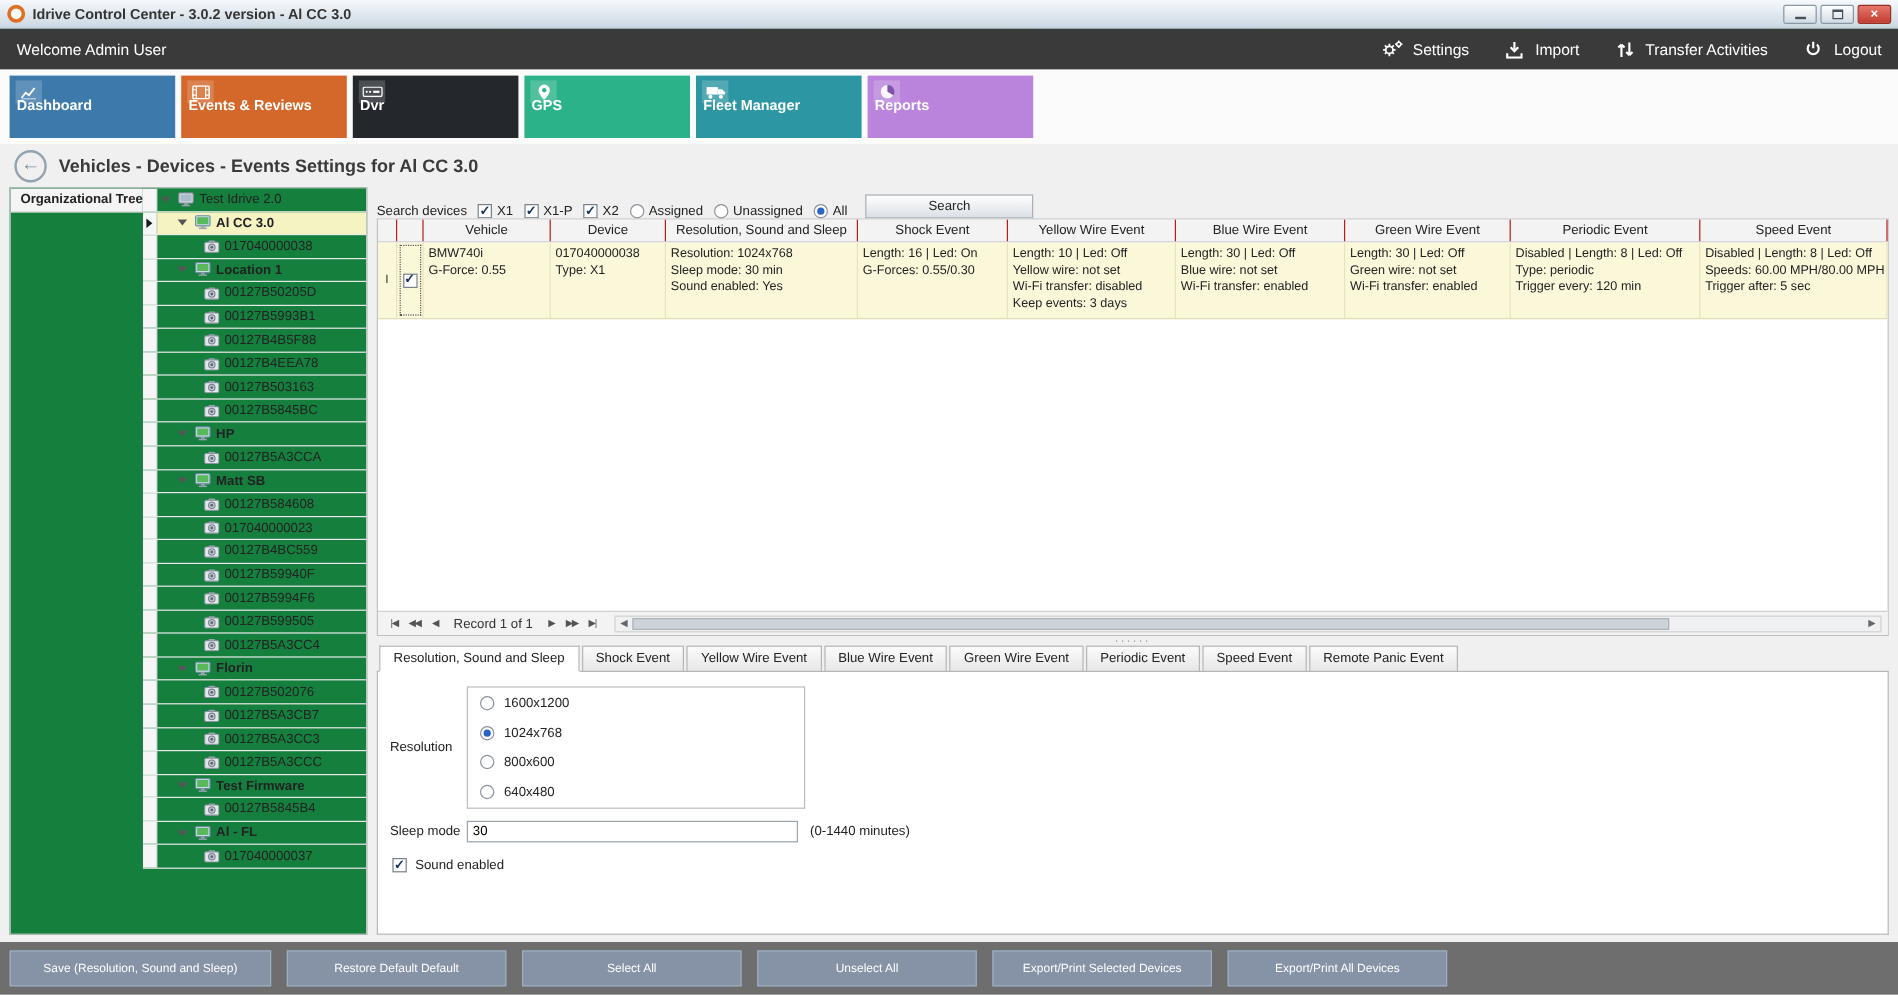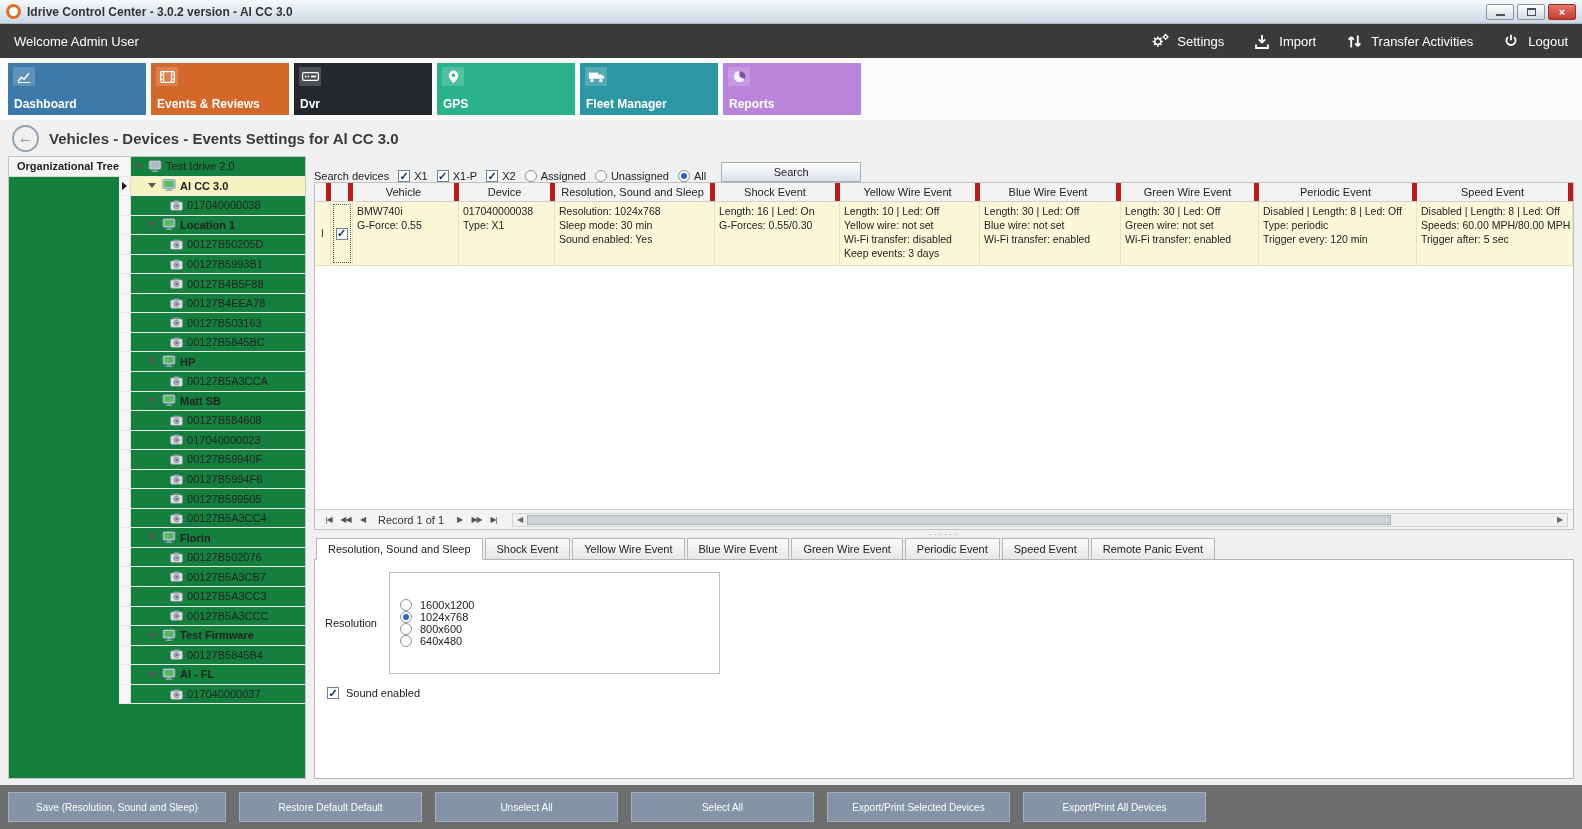--- a/index.html
+++ b/index.html
@@ -21,21 +21,21 @@
   .topbar { height:34px; background:#3a3a3a; display:flex; align-items:center; padding:0 14px; color:#fff; }
   .welcome { font-size:13px; }
   .tb-actions { margin-left:auto; display:flex; gap:28px; align-items:center; }
   .tb-action { display:flex; align-items:center; gap:7px; font-size:13px; }
   .tb-ico { display:inline-flex; width:20px; height:16px; align-items:center; justify-content:center; }
 
   
   .tiles { background:#fbfbfb; height:62px; padding:5px 8px; display:flex; gap:5px; }
   .tile { width:138px; position:relative; padding:4px 5px; color:#fff; }
   .tile-ico { width:22px; height:19px; display:flex; align-items:center; justify-content:center; background:rgba(255,255,255,0.18); }
-  .tile-label { position:absolute; left:6px; bottom:4px; font-size:12px; font-weight:bold; white-space:nowrap; }
+  .tile-label { position:absolute; left:6px; bottom:20px; font-size:12px; font-weight:bold; white-space:nowrap; }
 
   
   .breadcrumb { height:36px; display:flex; align-items:center; gap:10px; padding:0 12px; }
   .back-btn { width:27px; height:27px; border-radius:50%; border:2px solid #93a2b0; color:#7e8f9e; display:flex; align-items:center; justify-content:center; font-size:16px; font-weight:bold; background:transparent; }
   .bc-title { font-size:15px; font-weight:bold; color:#3a3a3a; }
 
   
   .main { flex:1; min-height:0; display:flex; gap:8px; padding:0 8px 6px 8px; }
 
   
@@ -58,21 +58,21 @@
   .search-row { height:26px; flex:none; display:flex; align-items:flex-end; gap:9px; font-size:11px; }
   .opt-item { display:flex; align-items:center; gap:4px; }
   .cb { width:12px; height:12px; border:1px solid #76808a; background:#fff; display:inline-flex; align-items:center; justify-content:center; font-size:11px; font-weight:bold; color:#14315e; line-height:1; flex:none; }
   .rd { width:12px; height:12px; border:1px solid #8a929c; border-radius:50%; background:#fff; position:relative; flex:none; }
   .rd.on::after { content:""; position:absolute; left:2px; top:2px; width:6px; height:6px; border-radius:50%; background:#2a64c0; }
   .search-btn { width:140px; height:20px; border:1px solid #a8b0ba; background:linear-gradient(#fefefe,#dce1e7); display:flex; align-items:center; justify-content:center; margin-left:6px; font-size:11px; }
 
   
   .grid-wrap { height:348px; flex:none; border:1px solid #c0c0c0; background:#fff; display:flex; flex-direction:column; }
   .grid-header { display:flex; height:19px; flex:none; background:#f3f3f3; border-bottom:1px solid #cfcfcf; }
-  .gh-cell { border-right:5px solid #b91c1c; font-size:11px; display:flex; align-items:center; justify-content:center; overflow:hidden; white-space:nowrap; flex:none; }
+  .gh-cell { border-right:1px solid #b91c1c; font-size:11px; display:flex; align-items:center; justify-content:center; overflow:hidden; white-space:nowrap; flex:none; }
   .grid-body { flex:1; overflow:hidden; }
   .grid-row { display:flex; height:64px; background:#fbf8da; border-bottom:1px solid #e0ddb8; }
   .gr-cell { border-right:1px solid #e7e3bd; font-size:10.5px; line-height:1.32; padding:3px 4px; overflow:hidden; white-space:nowrap; flex:none; }
   .gr-ind { display:flex; align-items:center; justify-content:center; font-size:10px; color:#333; padding:0; }
   .gr-check { display:flex; align-items:center; justify-content:center; outline:1px dotted #555; outline-offset:-3px; padding:0; }
   .pager { height:20px; flex:none; background:#f3f3f3; border-top:1px solid #cfcfcf; display:flex; align-items:center; padding:0 5px; }
   .vcr { min-width:17px; height:15px; display:flex; align-items:center; justify-content:center; font-size:8px; color:#555; letter-spacing:-1px; }
   .rec-text { margin:0 7px; font-size:11px; color:#333; white-space:nowrap; }
   .h-scroll { flex:1; height:14px; margin-left:10px; display:flex; align-items:center; background:#eef0f2; border:1px solid #d2d2d2; }
   .scroll-arrow { width:14px; font-size:8px; color:#666; display:flex; align-items:center; justify-content:center; flex:none; }
@@ -80,21 +80,21 @@
 
   .splitter { height:8px; flex:none; display:flex; align-items:center; justify-content:center; color:#909090; font-size:9px; letter-spacing:2px; line-height:4px; }
 
   
   .tabs { display:flex; height:22px; flex:none; padding-left:2px; border-bottom:1px solid #b6b6b6; }
   .tab { padding:0 11px; display:flex; align-items:center; font-size:11px; border:1px solid #b6b6b6; border-bottom:1px solid #b6b6b6; margin:0 2px -1px 0; background:linear-gradient(#fbfbfb,#e7e7e7); white-space:nowrap; }
   .tab.active { background:#fff; border-bottom:1px solid #fff; }
   .detail { flex:1; min-height:0; background:#fff; border:1px solid #b6b6b6; border-top:none; padding:12px 0 0 10px; }
   .res-row { display:flex; align-items:center; }
   .res-label { width:64px; font-size:11px; flex:none; }
-  .res-box { width:331px; height:102px; border:1px solid #bcbcbc; padding:7px 10px; display:flex; flex-direction:column; justify-content:center; }
+  .res-box { width:282px; height:102px; border:1px solid #bcbcbc; padding:7px 10px; display:flex; flex-direction:column; justify-content:space-between; }
   .res-opt { display:flex; align-items:center; gap:8px; font-size:11px; }
   .sleep-row { display:flex; align-items:center; margin-top:10px; font-size:11px; }
   .sleep-label { width:64px; flex:none; }
   .sleep-input { width:276px; height:18px; border:1px solid #9aa2ac; font-size:11px; padding:0 4px; font-family:"Liberation Sans",sans-serif; background:#fff; }
   .sleep-hint { margin-left:10px; }
   .sound-row { display:flex; align-items:center; gap:7px; margin-top:13px; font-size:11px; padding-left:2px; }
 
   
   .footer { height:44px; flex:none; background:#6e6e6e; display:flex; align-items:center; padding:0 8px; gap:13px; }
   .f-btn { height:30px; width:183px; background:#8692a6; border:1px solid #9db0c2; color:#fff; font-size:10px; display:flex; align-items:center; justify-content:center; text-align:center; white-space:nowrap; }
@@ -456,20 +456,34 @@
             <div class="tree-cell lvl2">
               <span class="t-ico">
                 <svg width="13" height="11" viewBox="0 0 13 11">
                   <rect x="3.8" y="0.5" width="5.4" height="2" rx="0.6" fill="#98a2ac"></rect>
                   <rect x="0.6" y="1.9" width="11.8" height="8.4" rx="1.2" fill="#e3e7eb" stroke="#8a949e" stroke-width="0.9"></rect>
                   <circle cx="6.5" cy="6" r="2.7" fill="#c2cad2" stroke="#77818b" stroke-width="0.9"></circle>
                   <circle cx="6.5" cy="6" r="1.2" fill="#5d6771"></circle>
                 </svg>
               </span>
               <span class="t-label">017040000023</span>
+            </div>
+          </div>
+          <div class="tree-row">
+            <div class="tree-ind"></div>
+            <div class="tree-cell lvl2">
+              <span class="t-ico">
+                <svg width="13" height="11" viewBox="0 0 13 11">
+                  <rect x="3.8" y="0.5" width="5.4" height="2" rx="0.6" fill="#98a2ac"></rect>
+                  <rect x="0.6" y="1.9" width="11.8" height="8.4" rx="1.2" fill="#e3e7eb" stroke="#8a949e" stroke-width="0.9"></rect>
+                  <circle cx="6.5" cy="6" r="2.7" fill="#c2cad2" stroke="#77818b" stroke-width="0.9"></circle>
+                  <circle cx="6.5" cy="6" r="1.2" fill="#5d6771"></circle>
+                </svg>
+              </span>
+              <span class="t-label">00127B4BC559</span>
             </div>
           </div>
           <div class="tree-row">
             <div class="tree-ind"></div>
             <div class="tree-cell lvl2">
               <span class="t-ico">
                 <svg width="13" height="11" viewBox="0 0 13 11">
                   <rect x="3.8" y="0.5" width="5.4" height="2" rx="0.6" fill="#98a2ac"></rect>
                   <rect x="0.6" y="1.9" width="11.8" height="8.4" rx="1.2" fill="#e3e7eb" stroke="#8a949e" stroke-width="0.9"></rect>
                   <circle cx="6.5" cy="6" r="2.7" fill="#c2cad2" stroke="#77818b" stroke-width="0.9"></circle>
@@ -799,31 +813,36 @@
               <div class="res-opt">
                 <span class="rd"></span>
                 <span>800x600</span>
               </div>
               <div class="res-opt">
                 <span class="rd"></span>
                 <span>640x480</span>
               </div>
             </div>
         </div>
+        <div class="sleep-row">
+          <span class="sleep-label">Sleep mode</span>
+          <input class="sleep-input" value="30" style="">
+          <span class="sleep-hint">(0-1440 minutes)</span>
+        </div>
         <div class="sound-row">
           <span class="cb">✓</span>
           <span>Sound enabled</span>
         </div>
       </div>
 
     </div>
   </div>
 
   <div class="footer">
       <div class="f-btn">Save (Resolution, Sound and Sleep)</div>
       <div class="f-btn">Restore Default Default</div>
+      <div class="f-btn">Select All</div>
       <div class="f-btn">Unselect All</div>
-      <div class="f-btn">Select All</div>
       <div class="f-btn">Export/Print Selected Devices</div>
       <div class="f-btn">Export/Print All Devices</div>
     </div>
 
 </div>
 
 </body></html>

